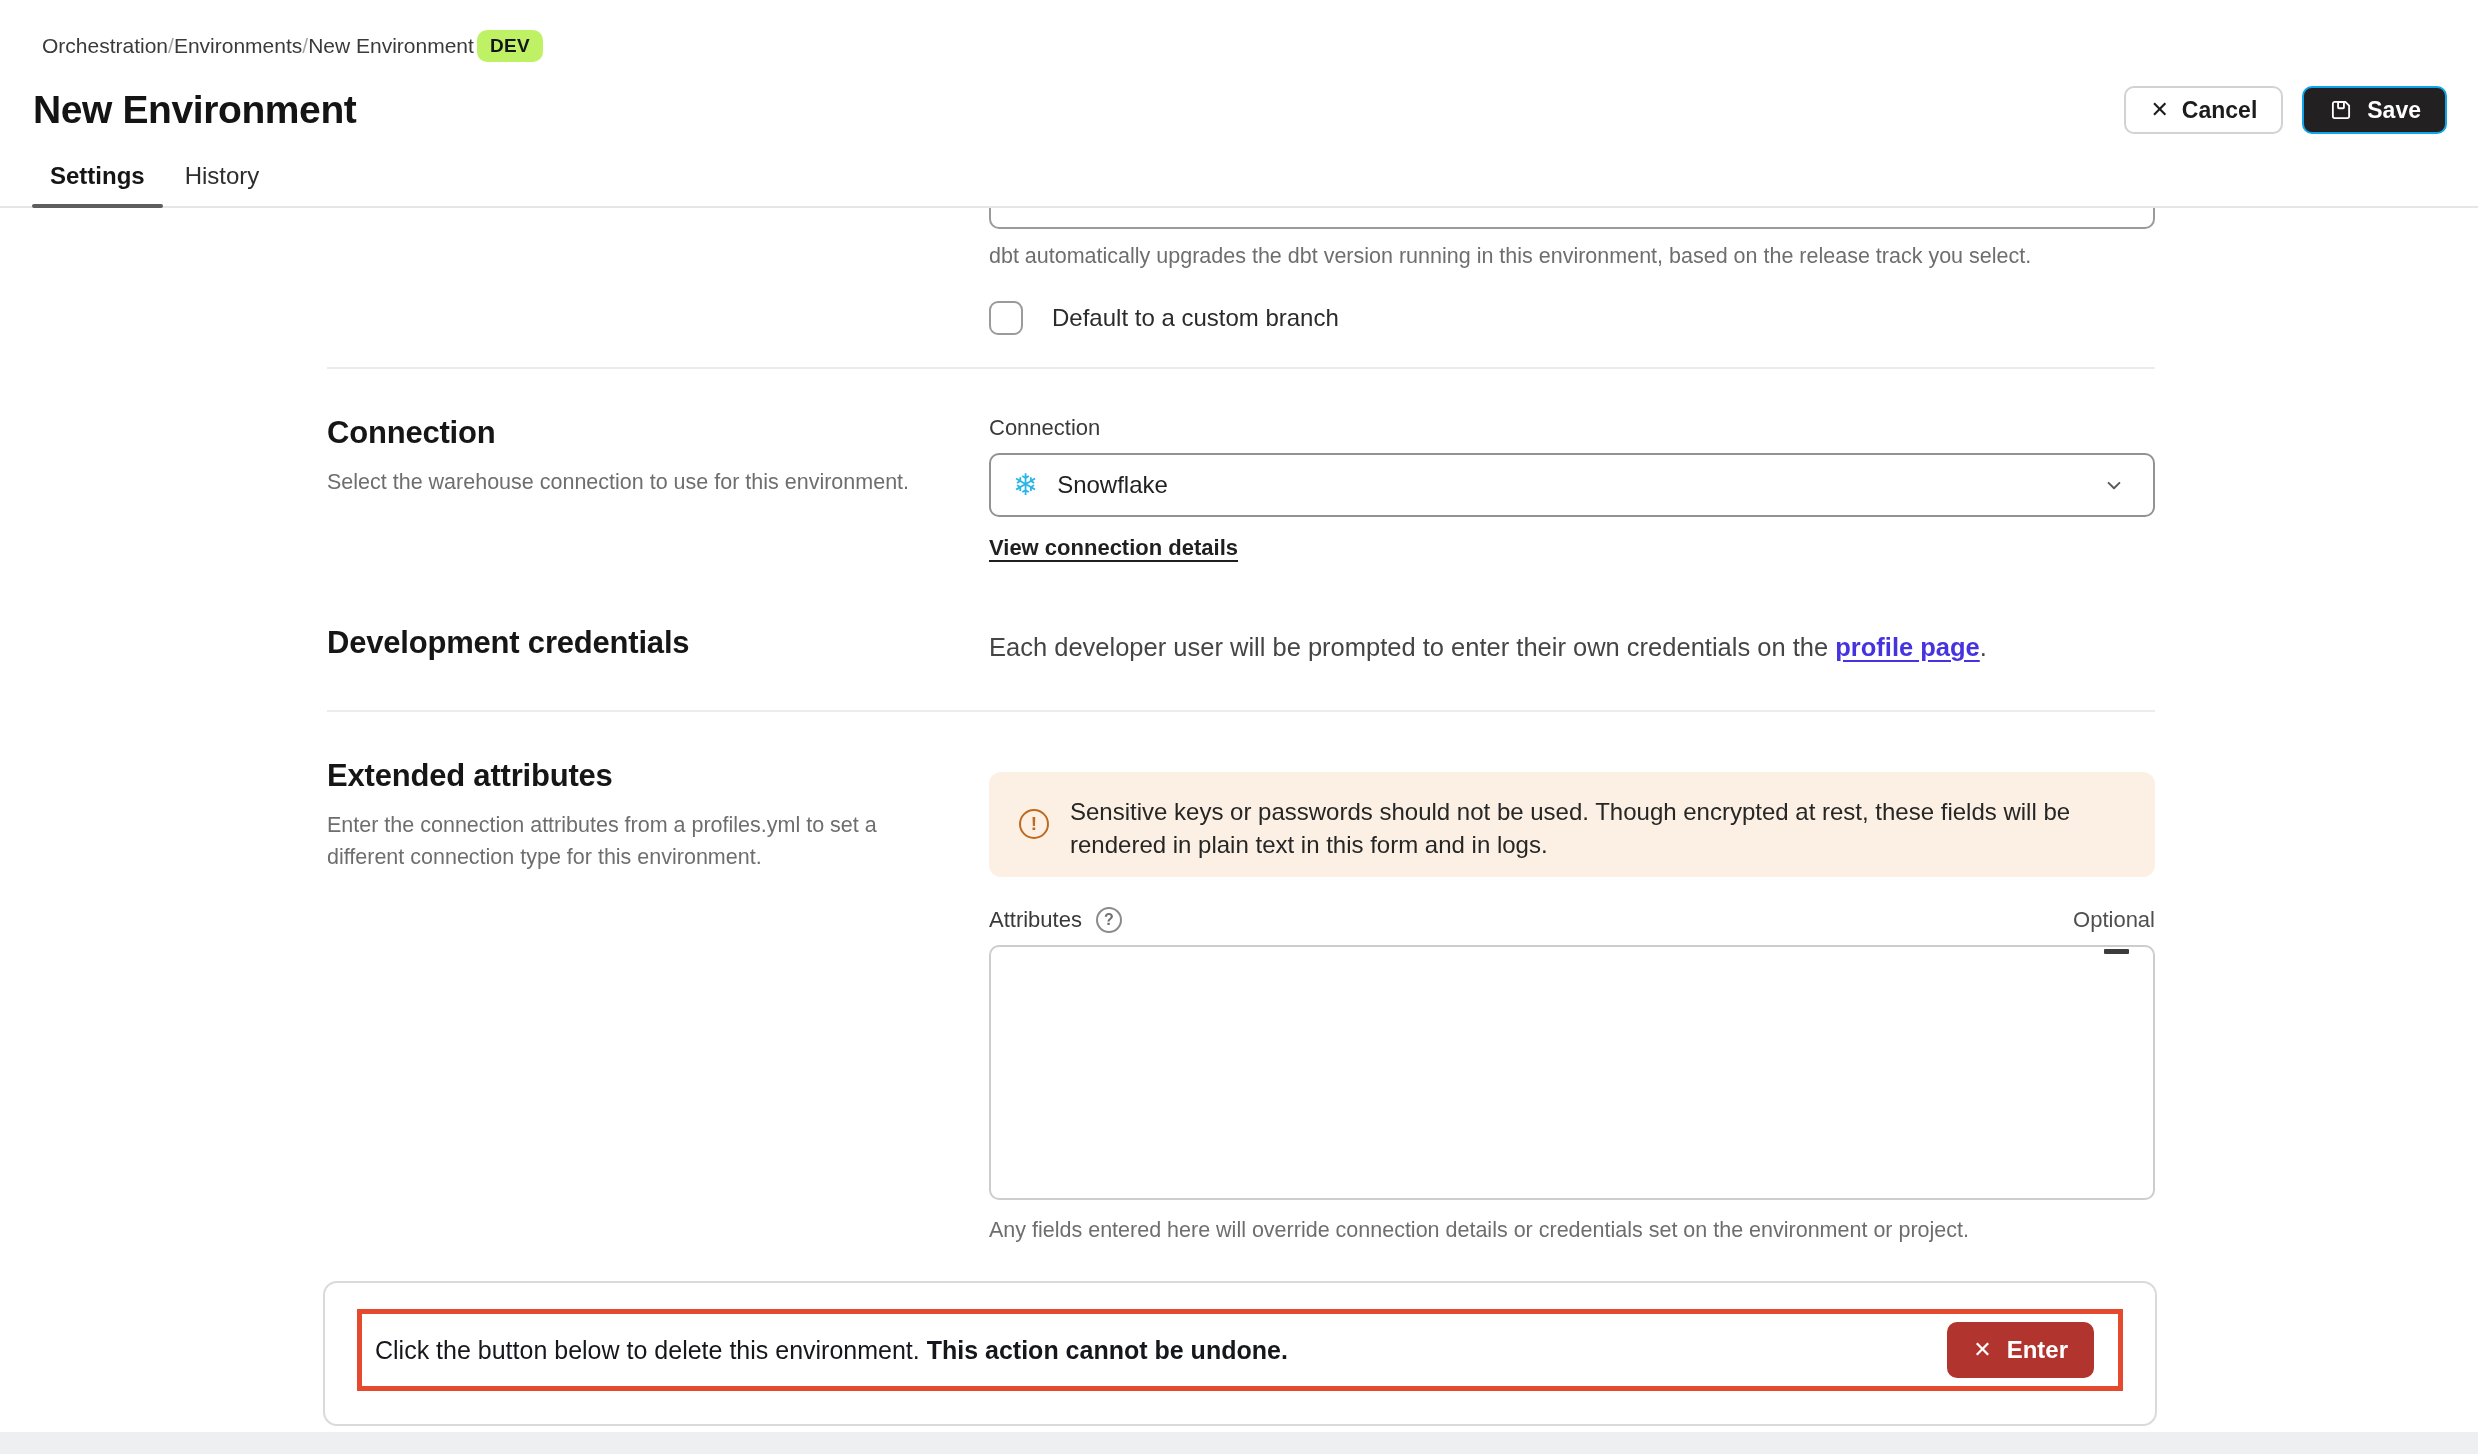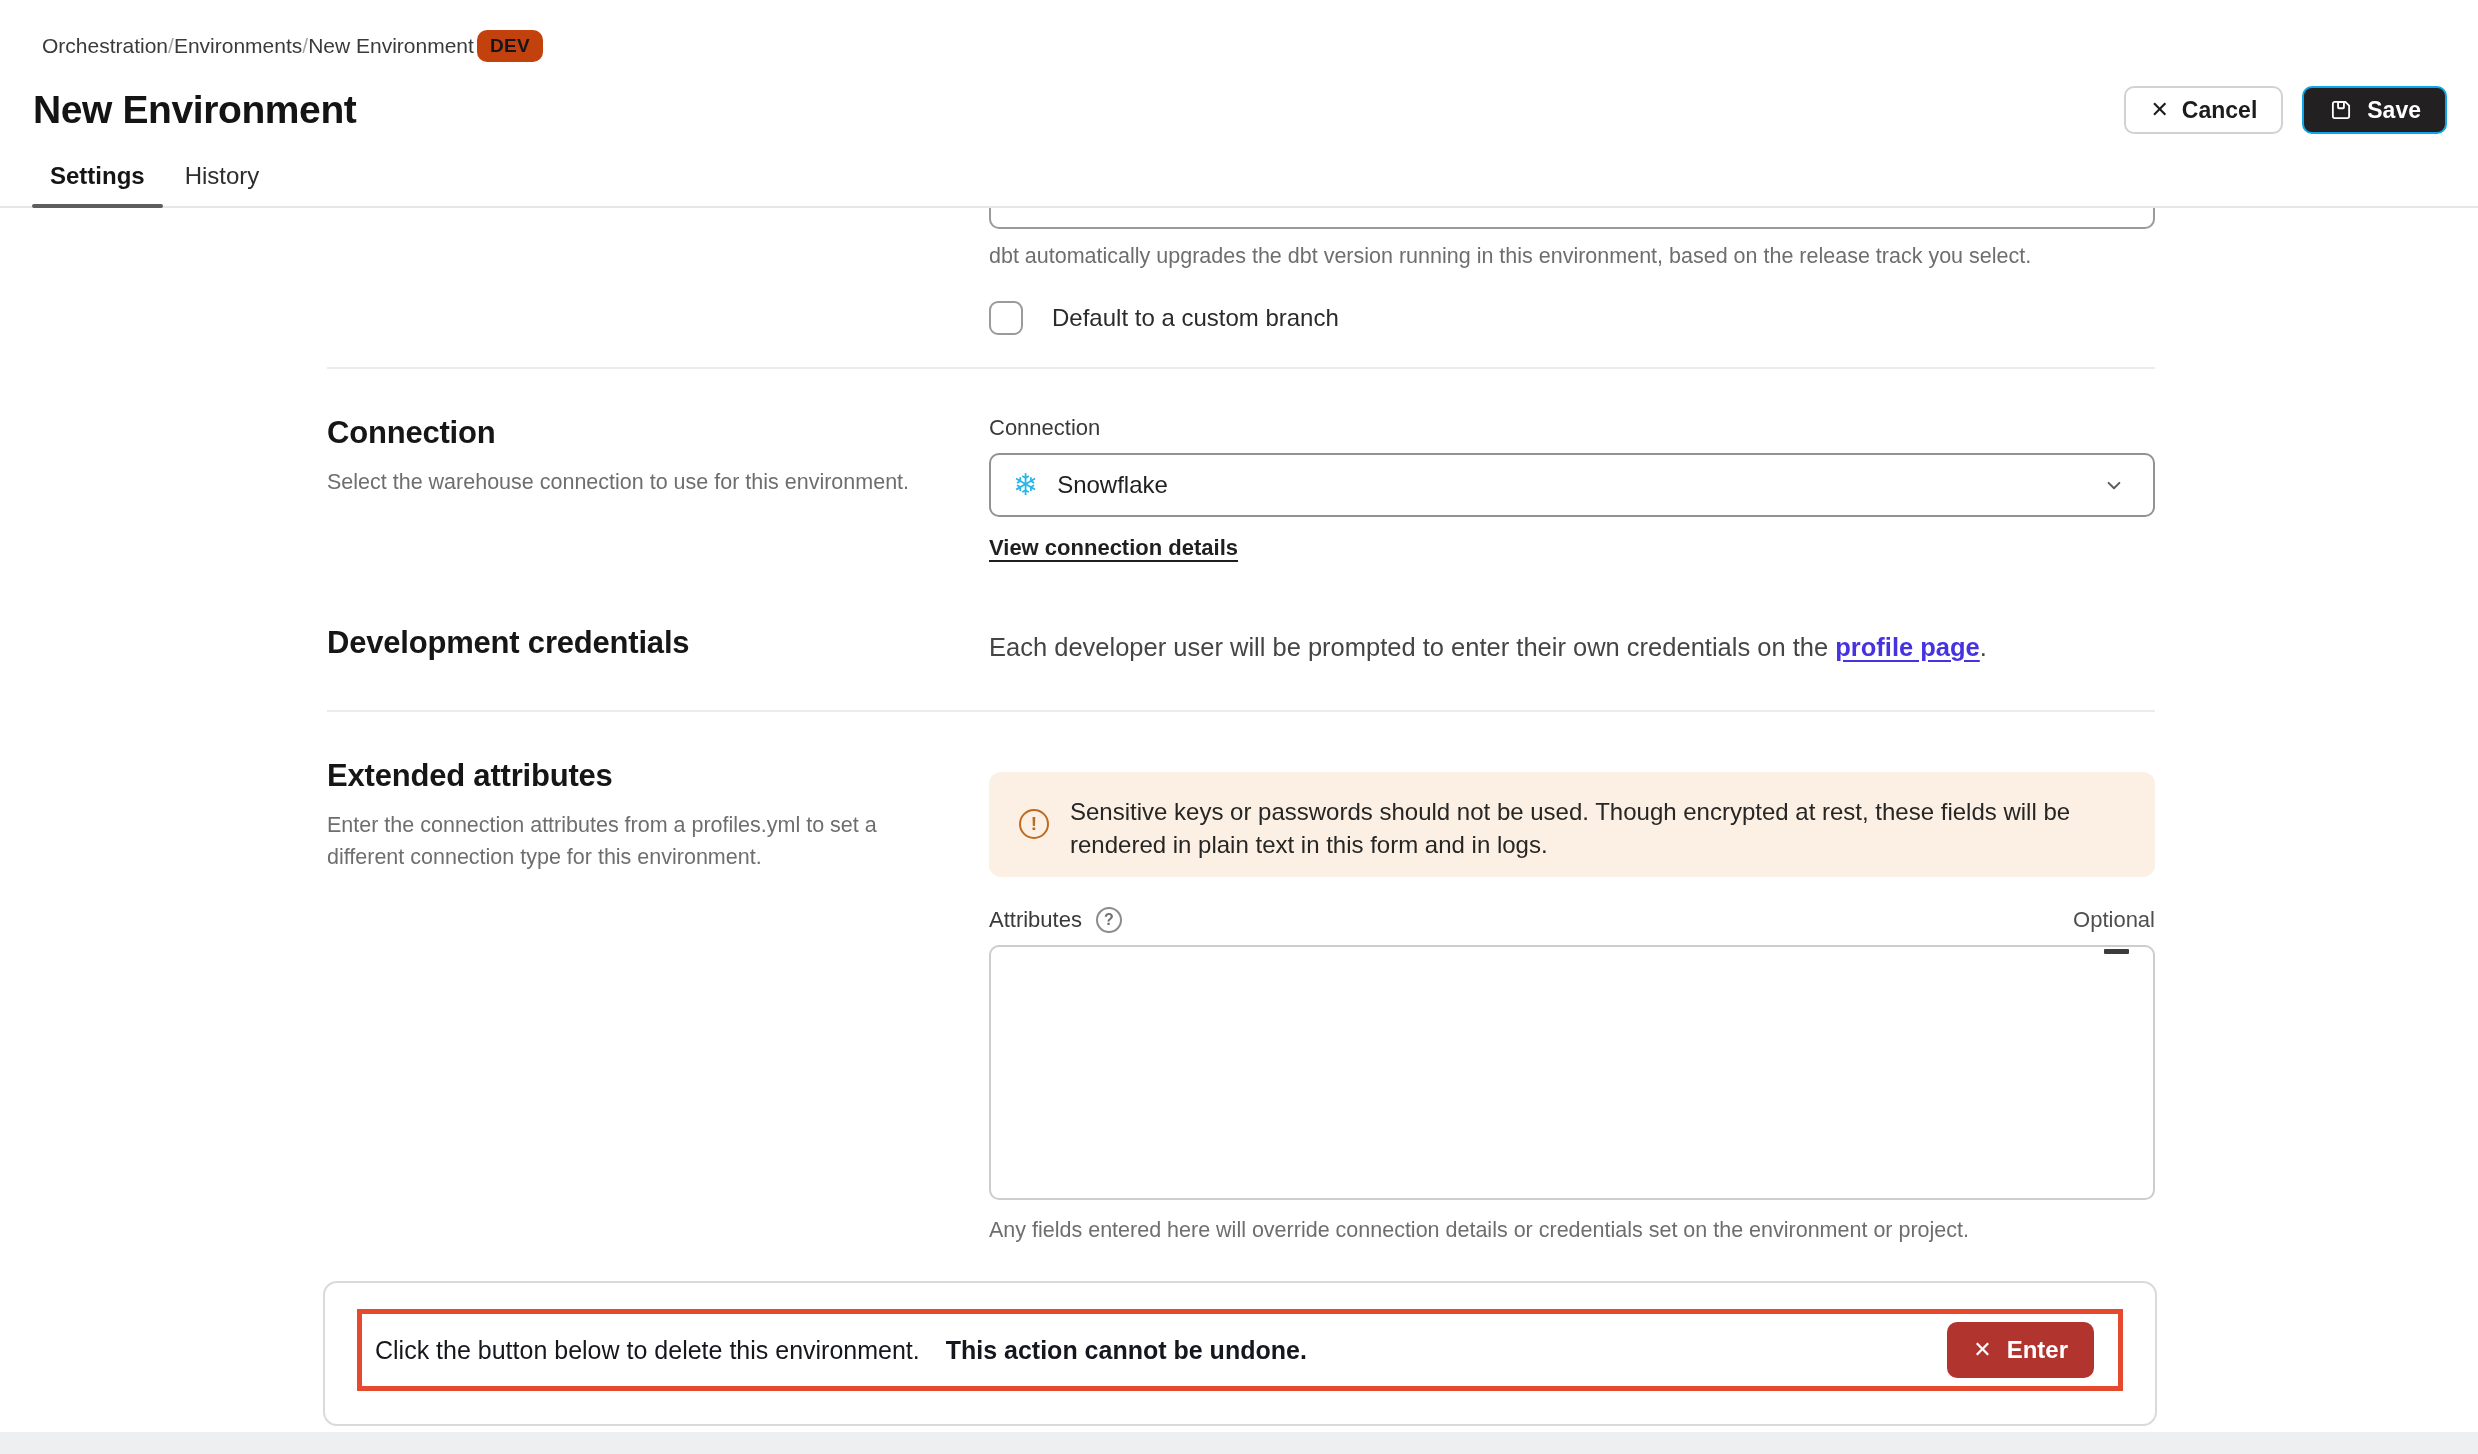--- a/index.html
+++ b/index.html
@@ -15,21 +15,21 @@
 
   
   .breadcrumb {
     padding: 30px 0 0 42px;
     display: flex; align-items: center; 
     font-size: 21px; color: #3a3a3a;
   }
   .crumb { white-space: nowrap; }
   .crumb-sep { color: #a5a5a5; }
   .badge-dev {
-    background: #c2410c; color: #15151e;
+    background: #bef264; color: #15151e;
     font-size: 19px; font-weight: 700; letter-spacing: .4px;
     padding: 5px 13px; border-radius: 10px; margin-left: 3px;
   }
 
   .header-row {
     display: flex; align-items: center; justify-content: space-between;
     padding: 24px 31px 0 33px;
   }
   .page-title { margin: 0; font-size: 39px; font-weight: 700; color: #141414; letter-spacing: -0.4px; }
   .actions { display: flex; gap: 19px; }
@@ -142,21 +142,21 @@
     border: 2px solid #dadada; border-radius: 14px;
     padding: 26px 32px 33px 32px; background: #fff;
   }
   .delete-highlight {
     border: 5px solid #e5492e;
     height: 82px;
     display: flex; align-items: center; justify-content: space-between;
     padding: 0 24px 0 13px;
   }
   .delete-text { font-size: 25px; color: #16171d; }
-  .delete-text b { font-weight: 700; margin-left: 19px; }
+  .delete-text b { font-weight: 700; }
   .btn-delete {
     background: #b1342e; color: #fff; border: none;
     height: 56px; border-radius: 10px; padding: 0 26px;
     display: flex; align-items: center; gap: 15px;
     font-size: 24px; font-weight: 700; cursor: pointer;
     font-family: "Liberation Sans", sans-serif;
   }
 
   .bottom-strip {
     position: absolute; left: 0; bottom: 0; width: 100%; height: 22px;

